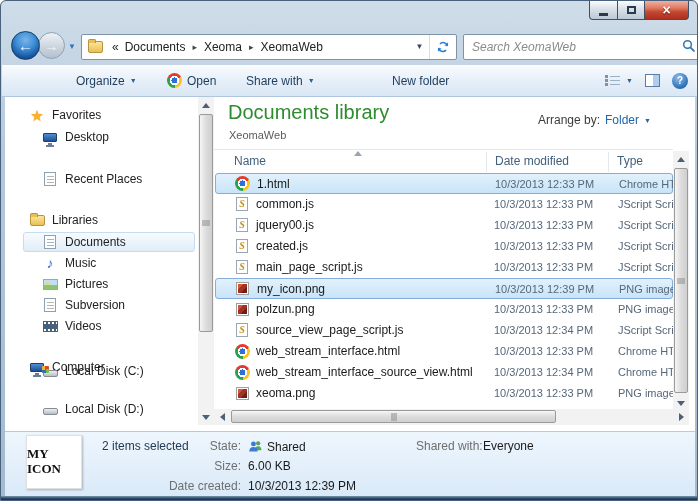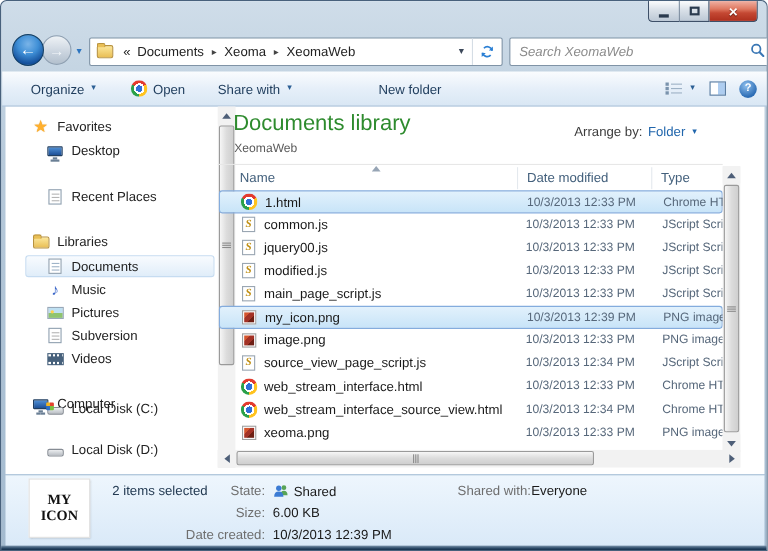--- a/index.html
+++ b/index.html
@@ -46,21 +46,21 @@
   .addr-drop::before{content:"▼";}
   .addr-refresh{flex:0 0 auto;width:26px;display:flex;align-items:center;justify-content:center;align-self:stretch;}
   .search-field{position:absolute;left:462px;top:5px;width:241px;height:26px;background:#fff;border:1px solid #7f93a6;border-radius:2px;display:flex;align-items:center;}
   .search-input{flex:1;border:none;outline:none;background:transparent;font-family:"Liberation Sans",sans-serif;font-size:12px;padding:0 4px 0 8px;color:#333;}
   .search-input::placeholder{color:#8b8b8b;font-style:italic;}
   .search-mag{flex:0 0 auto;margin-right:7px;}
 
   
   .toolbar{position:absolute;left:1px;top:64px;width:696px;height:32px;
     background:linear-gradient(180deg,#fafcfe,#e6eff9 50%,#d9e7f4);border-bottom:1px solid #b0c6de;color:#1e3c5c;}
-  .tb-item{position:absolute;top:0;height:31px;display:flex;align-items:center;gap:5px;padding:0 6px;cursor:default;}
+  .tb-item{position:absolute;top:0;height:31px;display:flex;align-items:center;gap:5px;padding:0 6px;cursor:default;margin-left:48px;}
   .tb-caret{font-size:7px;color:#2c5f94;}
   .tb-caret::before{content:"▼";}
   .tb-right{position:absolute;right:10px;top:0;height:31px;display:flex;align-items:center;gap:12px;}
 
   .views-icon{display:inline-block;width:15px;height:13px;position:relative;}
   .views-icon::before{content:"";position:absolute;left:0;top:1px;width:3px;height:3px;background:#7a93ad;box-shadow:0 4px 0 #7a93ad,0 8px 0 #7a93ad;}
   .views-icon::after{content:"";position:absolute;left:5px;top:2px;width:10px;height:1px;background:#9db1c5;box-shadow:0 4px 0 #9db1c5,0 8px 0 #9db1c5;}
   .preview-icon{display:inline-block;width:15px;height:13px;border:1px solid #5b7da1;background:linear-gradient(90deg,#fff 0 55%,#aecdf0 55%);}
   .help-icon{display:inline-block;width:16px;height:16px;border-radius:50%;background:radial-gradient(circle at 40% 30%,#8fc0ee,#2d6db5 70%);color:#fff;font-weight:bold;font-size:10px;text-align:center;line-height:16px;}
   .help-icon::before{content:"?";}
@@ -81,21 +81,21 @@
   .sb-thumb.h{background:linear-gradient(180deg,#f6f6f6,#dcdcdc 50%,#cfcfcf);}
   .grip{position:absolute;left:50%;top:50%;transform:translate(-50%,-50%);width:8px;height:1px;background:#8b8b8b;box-shadow:0 -2px 0 #8b8b8b,0 2px 0 #8b8b8b;}
   .grip.h{width:1px;height:8px;box-shadow:-2px 0 0 #8b8b8b,2px 0 0 #8b8b8b;}
   .tri{width:0;height:0;}
   .tri.up{border-left:4px solid transparent;border-right:4px solid transparent;border-bottom:5px solid #4e5f78;}
   .tri.down{border-left:4px solid transparent;border-right:4px solid transparent;border-top:5px solid #4e5f78;}
   .tri.left{border-top:4px solid transparent;border-bottom:4px solid transparent;border-right:5px solid #4e5f78;}
   .tri.right{border-top:4px solid transparent;border-bottom:4px solid transparent;border-left:5px solid #4e5f78;}
 
   
-  .filepane{position:absolute;left:193px;top:0;width:481px;height:100%;text-align:right;}
+  .filepane{position:absolute;left:209px;top:0;width:481px;height:100%;text-align:right;}
   .lib-title{position:absolute;left:14px;top:4px;font-size:20px;color:#2e8b2e;}
   .lib-sub{position:absolute;left:15px;top:32px;font-size:11px;color:#5a5a5a;}
   .arrange-label{position:absolute;left:324px;top:16px;color:#3c3c3c;}
   .arrange-value{position:absolute;left:391px;top:16px;color:#2166ac;display:flex;gap:5px;align-items:center;cursor:default;}
   .arrange-value .tb-caret{color:#2166ac;}
   .colheader{position:absolute;left:0;top:52px;width:459px;height:24px;border-top:1px solid #e7e7e7;color:#43607c;}
   .col{position:absolute;top:4px;white-space:nowrap;}
   .col-sep{position:absolute;top:2px;width:1px;height:20px;background:#e4e9ee;}
   .sort-arrow{position:absolute;left:140px;top:1px;}
 
@@ -138,21 +138,21 @@
   .disk{width:15px;height:7px;background:linear-gradient(#eceef0,#b9bec4);border:1px solid #868c94;border-radius:2px;position:relative;margin-top:4px;}
   .disk.flag::before{content:"";position:absolute;left:-2px;top:-5px;width:7px;height:7px;
     background:conic-gradient(#e4432d 0 25%,#7bbf3f 25% 50%,#2f6fc1 50% 75%,#f3b51f 75%);border-radius:1px;}
   .star-ic{color:#ffb02e;font-size:15px;line-height:1;text-shadow:0 0 1px #d78a12;}
   .star-ic::before{content:"★";}
 
   
   .statusbar{position:absolute;left:4px;top:430px;width:690px;height:67px;
     background:linear-gradient(180deg,#eef6fd,#d9e9f8);border-top:1px solid #b5cade;color:#1a1a1a;}
   .preview-thumb{position:absolute;left:21px;top:3px;width:56px;height:54px;background:#fff;border:1px solid #e0e0e0;
-    box-shadow:1px 1px 2px rgba(0,0,0,.25);display:flex;flex-direction:column;align-items:center;justify-content:center;
+    box-shadow:1px 1px 2px rgba(0,0,0,.25);display:flex;flex-direction:column;justify-content:center;
     font-family:"Liberation Serif",serif;font-weight:bold;font-size:13px;color:#111;line-height:1.15;}
   .sel-summary{position:absolute;left:97px;top:7px;color:#233a52;}
   .dt-label{position:absolute;left:130px;width:106px;text-align:right;color:#6e6e6e;white-space:nowrap;}
   .dt-value{position:absolute;left:243px;color:#1a1a1a;white-space:nowrap;}
   .shared-row{display:flex;align-items:center;gap:4px;}
   .r1{top:7px;} .r2{top:27px;} .r3{top:47px;}
   .sw-label{position:absolute;left:411px;top:7px;color:#6e6e6e;}
   .sw-value{position:absolute;left:478px;top:7px;color:#1a1a1a;}
 
   .bottom-edge{position:absolute;left:0;bottom:0;width:100%;height:4px;background:linear-gradient(180deg,#7c95ad,#2c4a68 60%,#16304c);}
@@ -375,21 +375,21 @@
           <span class="fname">jquery00.js</span>
           <span class="fdate">10/3/2013 12:33 PM</span>
           <span class="ftype">JScript Scrip</span>
         </div>
         <div class="frow">
           <span class="fi">
               <span class="page">
                 <span class="js-s">S</span>
               </span>
             </span>
-          <span class="fname">modified.js</span>
+          <span class="fname">created.js</span>
           <span class="fdate">10/3/2013 12:33 PM</span>
           <span class="ftype">JScript Scrip</span>
         </div>
         <div class="frow">
           <span class="fi">
               <span class="page">
                 <span class="js-s">S</span>
               </span>
             </span>
           <span class="fname">main_page_script.js</span>
@@ -405,21 +405,21 @@
           <span class="fname">my_icon.png</span>
           <span class="fdate">10/3/2013 12:39 PM</span>
           <span class="ftype">PNG image</span>
         </div>
         <div class="frow">
           <span class="fi">
               <span class="png-chip">
                 <i></i>
               </span>
             </span>
-          <span class="fname">image.png</span>
+          <span class="fname">polzun.png</span>
           <span class="fdate">10/3/2013 12:33 PM</span>
           <span class="ftype">PNG image</span>
         </div>
         <div class="frow">
           <span class="fi">
               <span class="page">
                 <span class="js-s">S</span>
               </span>
             </span>
           <span class="fname">source_view_page_script.js</span>

